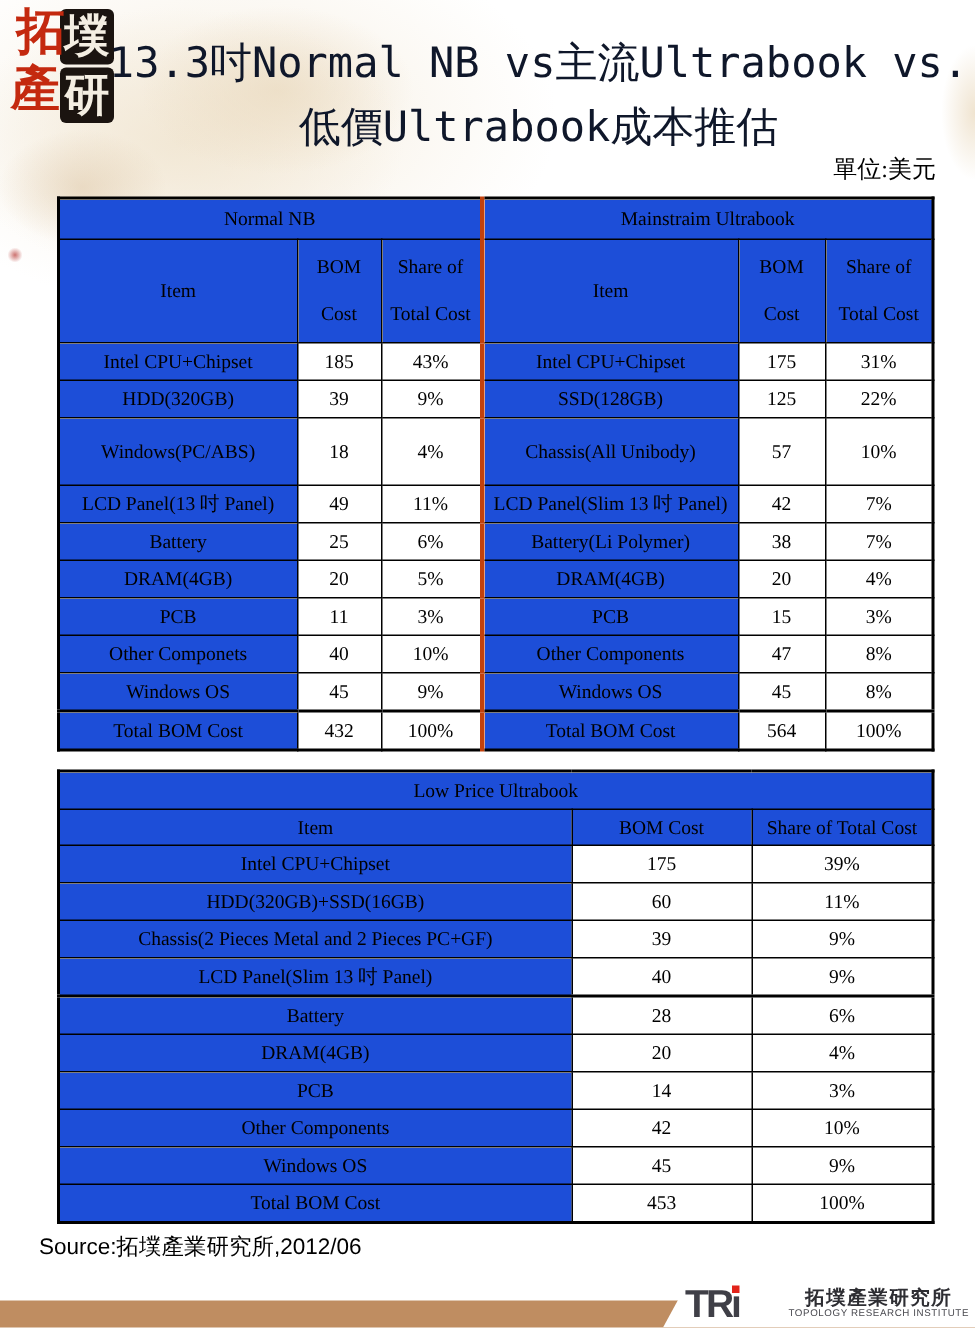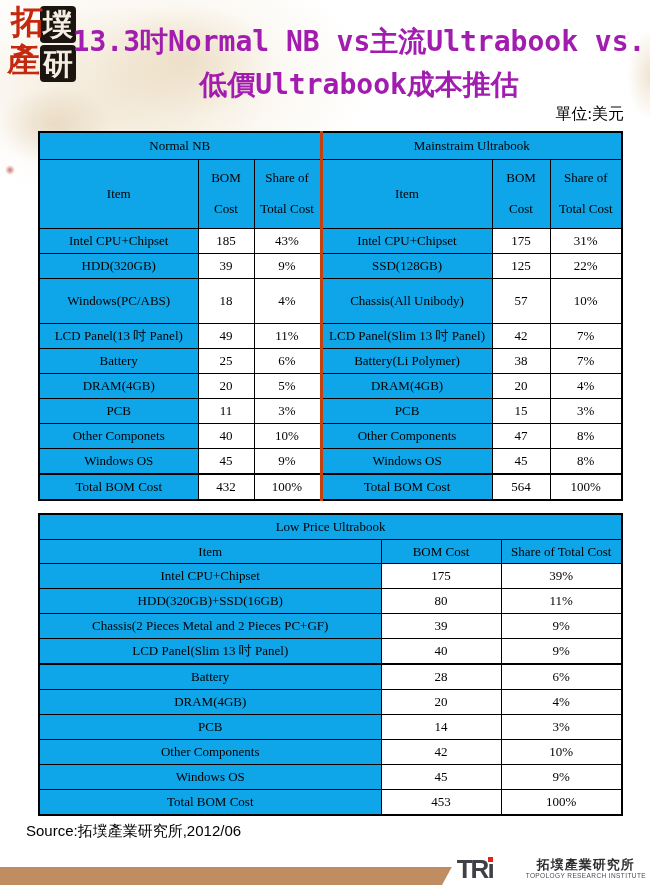--- a/index.html
+++ b/index.html
@@ -30,36 +30,36 @@
   .sq-tr{left:40px; top:6px;}
   .sq-br{left:40px; top:45px;}
   .seal-red{
     position:absolute; color:#c4290f; font-size:33px; line-height:34px; font-weight:bold; z-index:2;
   }
   .red-tl{left:11px; top:5px;}
   .red-bl{left:7px; top:43px;}
   
   .title{
     position:absolute; top:20px; left:72px; right:4px; text-align:center;
-    font-family:"DejaVu Sans Mono", monospace; font-weight:bold; font-size:28px; line-height:43px;
-    color:#a21caf;
+    font-family:"DejaVu Sans Mono", monospace; font-weight:normal; font-size:28px; line-height:43px;
+    color:#0f172a;
   }
   .unit{
     position:absolute; top:103px; right:26px; font-size:16px; line-height:22px;margin-left:28px;
   }
   
   table{
     position:absolute; left:38px; width:583px; border-collapse:collapse; table-layout:fixed;
     font-size:13px;
   }
   .t1{top:131px;}
   .t2{top:513px;}
   th,td{border:1px solid #000; text-align:center; vertical-align:middle; padding:0 2px; font-weight:normal; overflow:hidden;}
   table{border:2px solid #000;}
-  .fill{background:#0ea5e9;}
+  .fill{background:#1d4ed8;}
   .mid{border-left:3px solid #c2410c;margin-left:43px;}
   .t1 .ghead th{height:26px;}
   .t1 .chead th{height:68px; line-height:2.35;}
   .t1 td{height:24px;}
   .t1 tr.tall td{height:44px;}
   tr.total td{border-top:2px solid #000;}
   .t2 .thead th{height:24px;}
   .t2 .chead th{height:23px;}
   .t2 td{height:24px;}
   .t2 tr.thick td{border-top:2px solid #000;}
@@ -230,21 +230,21 @@
       <th class="fill">BOM Cost</th>
       <th class="fill">Share of Total Cost</th>
     </tr>
     <tr>
       <td class="fill">Intel CPU+Chipset</td>
       <td>175</td>
       <td>39%</td>
     </tr>
     <tr>
       <td class="fill">HDD(320GB)+SSD(16GB)</td>
-      <td>80</td>
+      <td>60</td>
       <td>11%</td>
     </tr>
     <tr>
       <td class="fill">Chassis(2 Pieces Metal and 2 Pieces PC+GF)</td>
       <td>39</td>
       <td>9%</td>
     </tr>
     <tr>
       <td class="fill">LCD Panel(Slim 13 吋 Panel)</td>
       <td>40</td>

